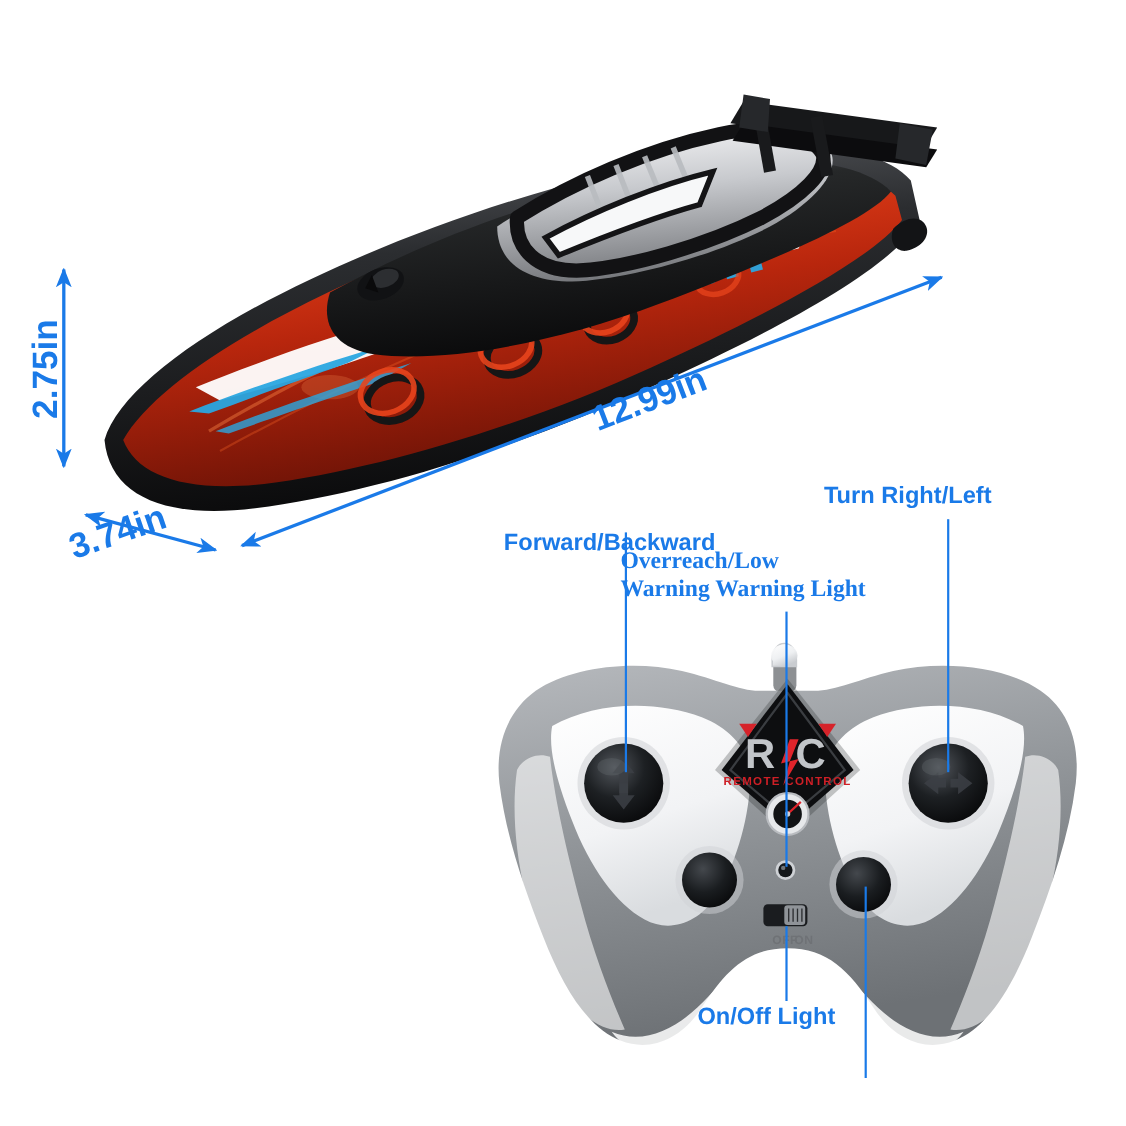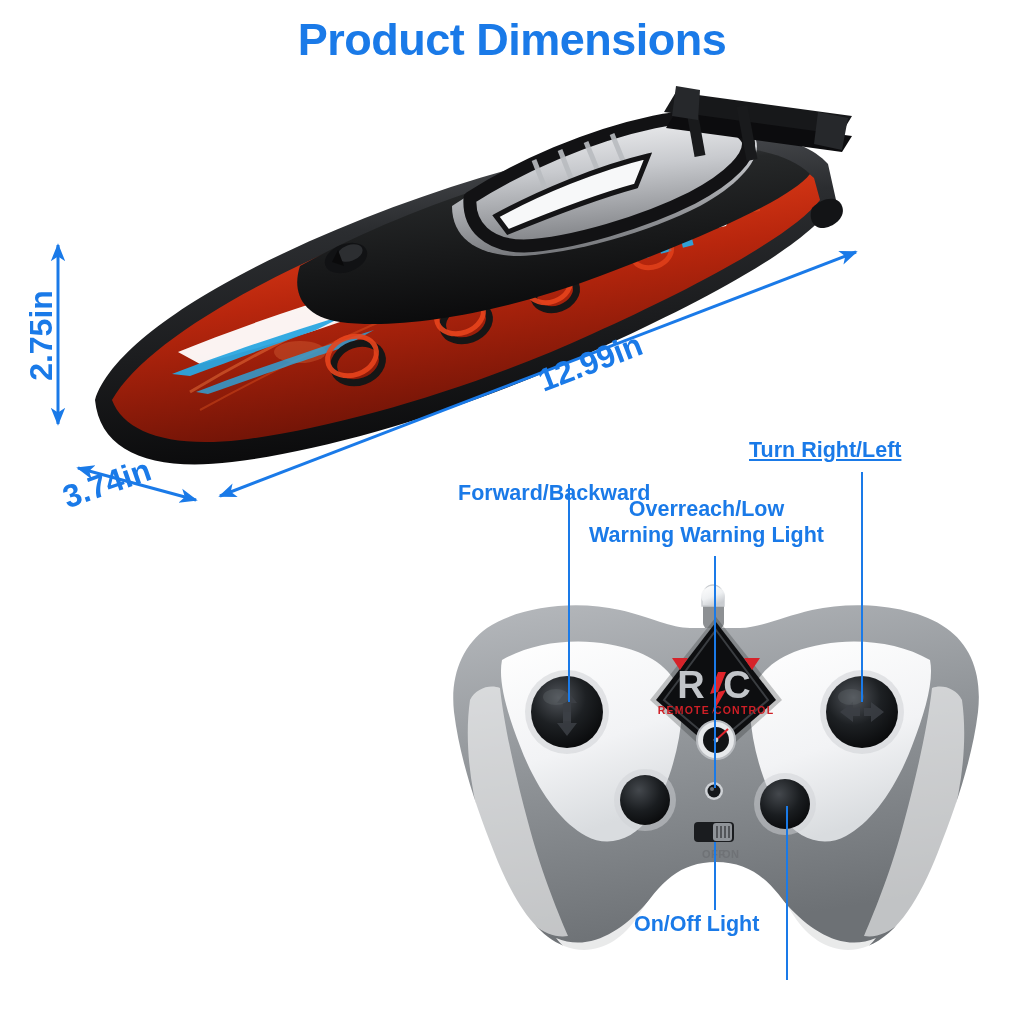--- a/index.html
+++ b/index.html
@@ -63,22 +63,22 @@
   
   .callout {
     position: absolute;
     font-size: 21.5px;
     font-weight: bold;
     color: #1a7ae8;
     white-space: nowrap;
     line-height: 1.23;
   }
   #callout-forward   { left: 458px; top: 450px; margin-top: 30px; }
-  #callout-turn      { left: 749px; top: 437px; text-decoration: underline; }
-  #callout-overreach { left: 564px; top: 496px; text-align: center; width: 285px; }
+  #callout-turn      { left: 749px; top: 437px; }
+  #callout-overreach { left: 564px; top: 496px; width: 285px; font-family: Liberation Serif, serif; }
   #callout-onoff     { left: 634px; top: 911px; }
   #callout-lighting  { left: 663px; top: 981px; }
 
   
   .leader {
     position: absolute;
     background: #1a7ae8;
     width: 2px;
   }
 
@@ -89,21 +89,20 @@
     width: 1024px;
     height: 1024px;
   }
   #arrows { pointer-events: none; }
 </style>
 </head>
 <body>
 
 <div id="canvas">
 
-  <div id="title">Product Dimensions</div>
 
   <svg id="art" viewBox="0 0 1024 1024">
     <defs>
       <linearGradient id="hullRed" x1="0" y1="0" x2="0.35" y2="1">
         <stop offset="0%" stop-color="#ff7a33"></stop>
         <stop offset="22%" stop-color="#e8411a"></stop>
         <stop offset="55%" stop-color="#b8260d"></stop>
         <stop offset="100%" stop-color="#6a1206"></stop>
       </linearGradient>
       <linearGradient id="hullBlack" x1="0" y1="0" x2="0.2" y2="1">

